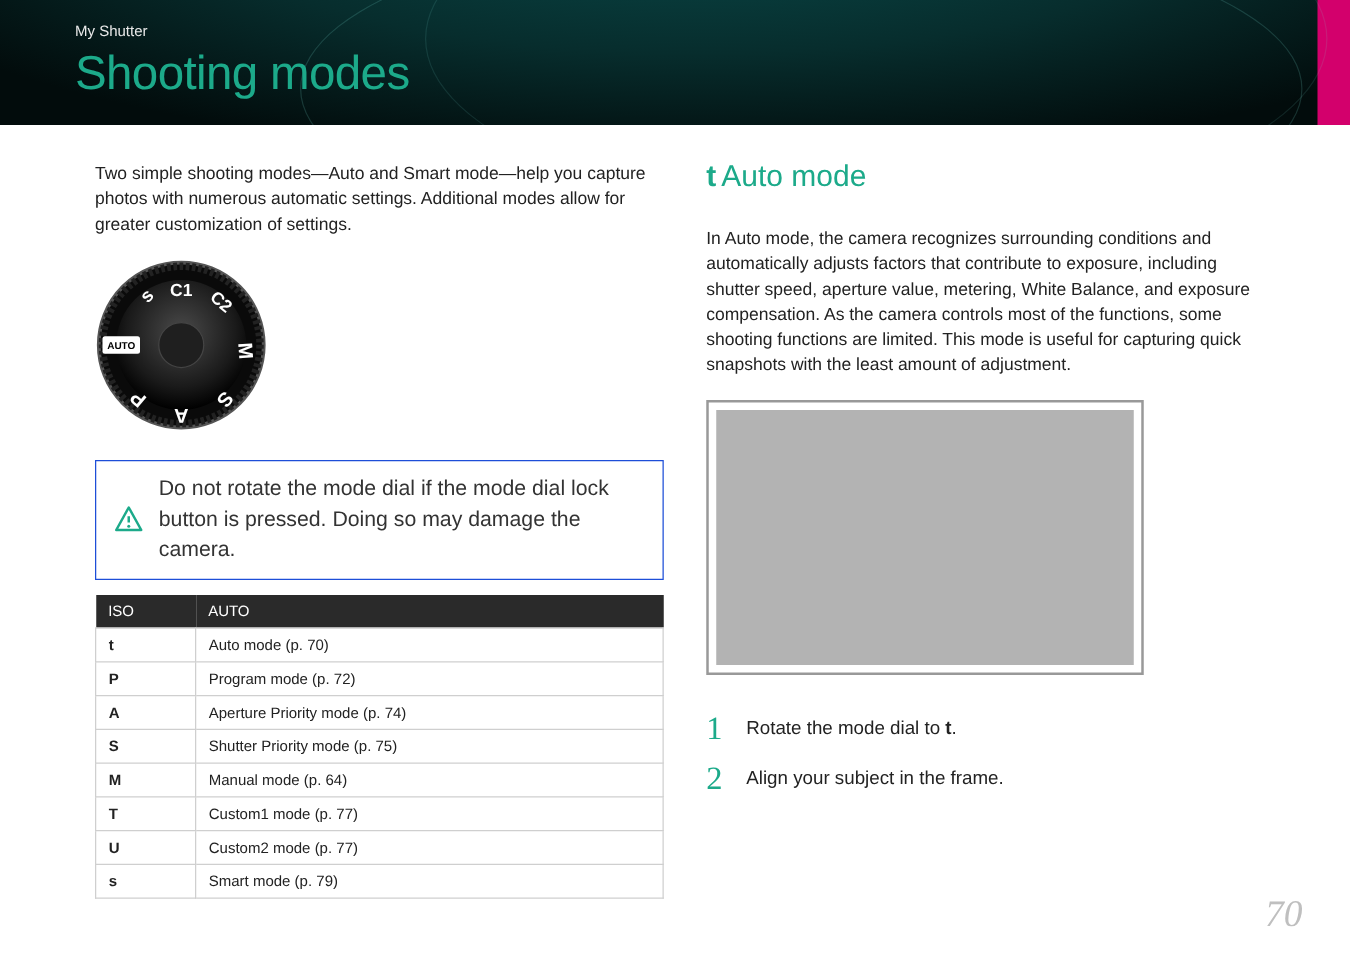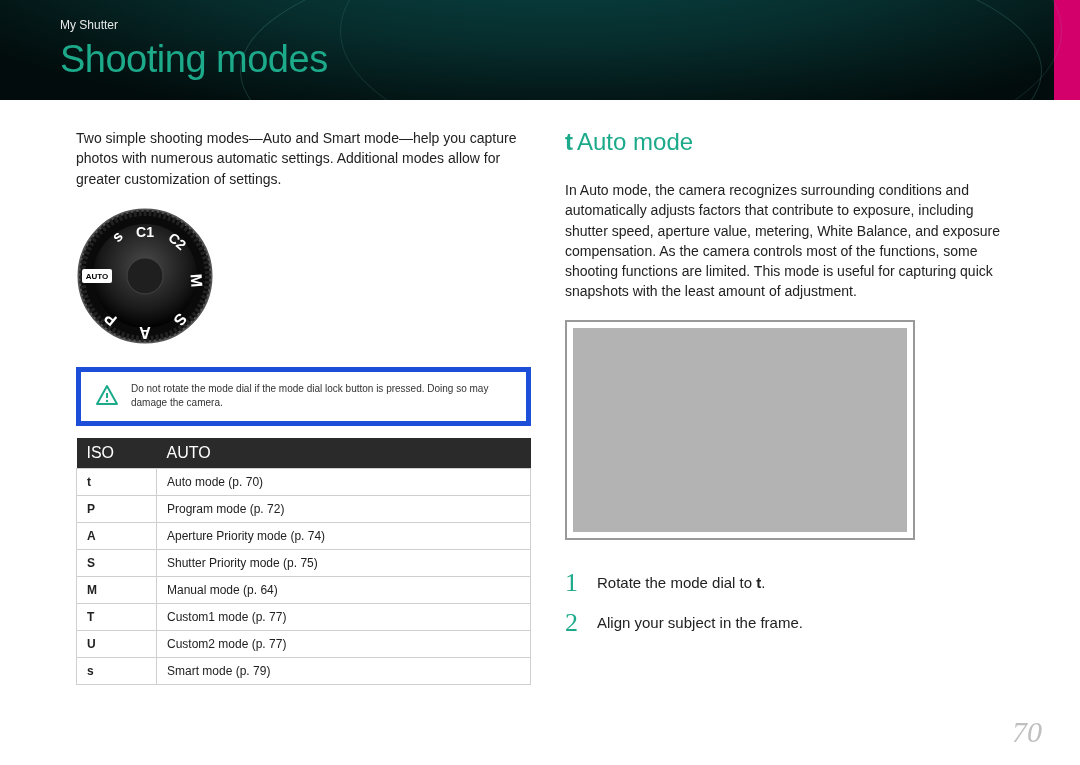--- a/index.html
+++ b/index.html
@@ -67,24 +67,24 @@
     }
     .intro {
       font-size: 14px;
       line-height: 1.45;
       color: #222;
     }
     .dial-wrap { margin-top: 18px; }
     .dial { width: 138px; height: 138px; }
     .warning-box {
       margin-top: 18px;
-      border: 5px solid #1d4ed8;
+      border: 1px solid #1d4ed8;
       padding: 10px 14px 10px 50px;
       position: relative;
-      font-size: 10px;
+      font-size: 17px;
       line-height: 1.45;
       color: #333;
       min-height: 42px;
       display: flex;
       align-items: center;
     }
     .warn-icon {
       position: absolute;
       left: 14px; top: 50%;
       transform: translateY(-50%);
@@ -94,21 +94,21 @@
       width: 100%;
       border-collapse: collapse;
       font-size: 12px;
     }
     .mode-table thead th {
       background: #2a2a2a;
       color: #fff;
       text-align: left;
       font-weight: 500;
       padding: 6px 10px;
-      font-size: 16px;
+      font-size: 12px;
     }
     .mode-table thead th:first-child { width: 80px; }
     .mode-table tbody td {
       border: 1px solid #cfcfcf;
       padding: 6px 10px;
       color: #222;
     }
     .mode-table tbody td:first-child { font-weight: 700; text-align: left; }
     .section-heading {
       color: #1caa8a;

